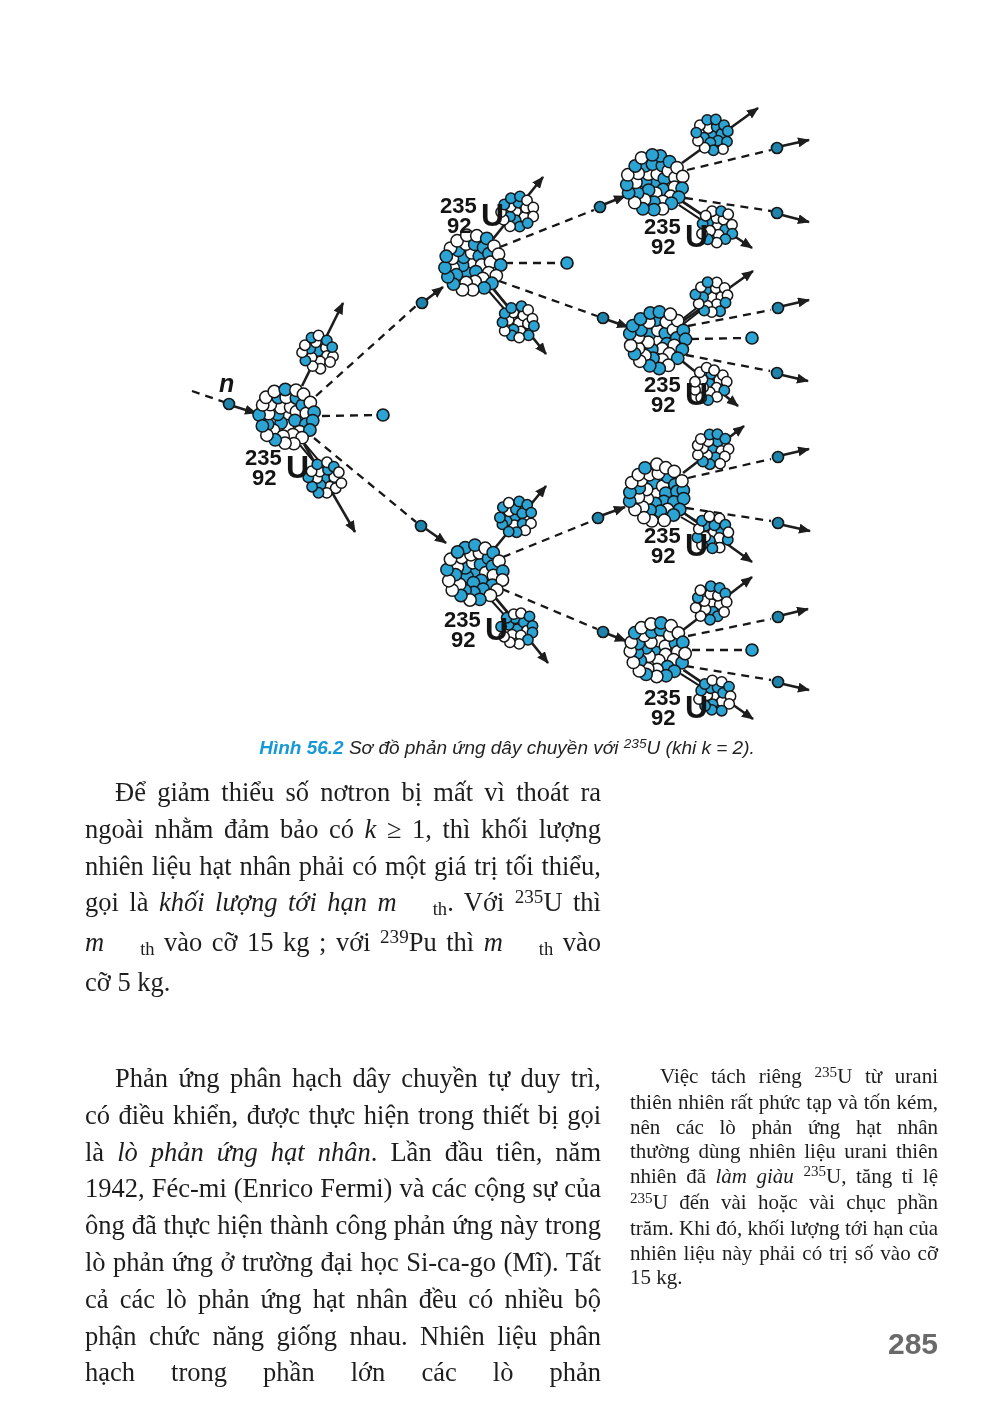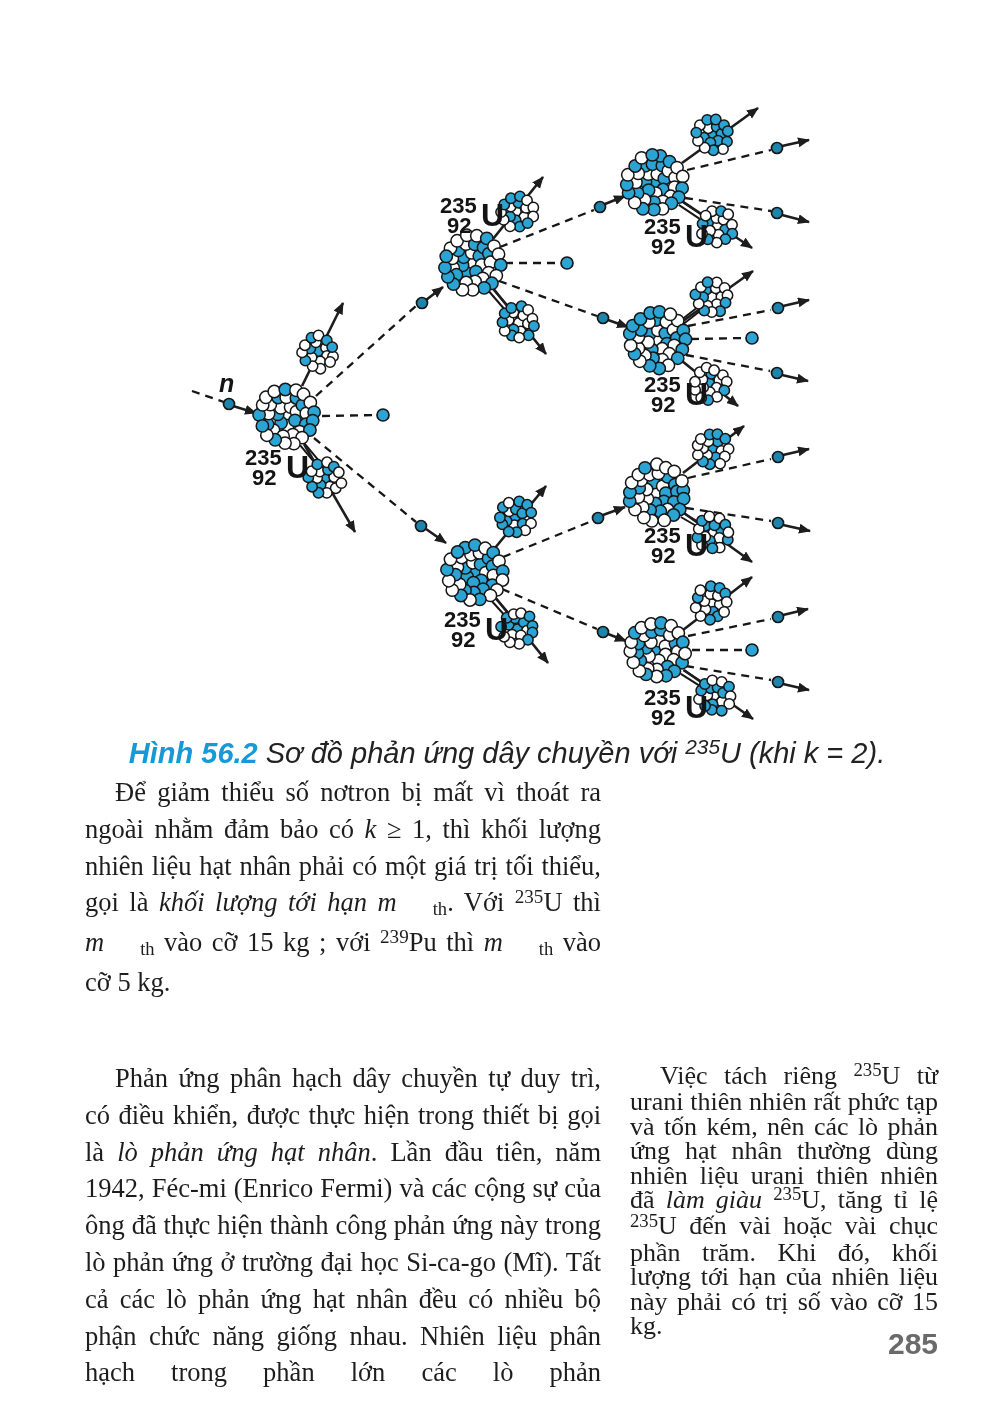--- a/index.html
+++ b/index.html
@@ -5,37 +5,37 @@
   html,body{margin:0;padding:0;background:#e8e8e8;}
   .page{
     position:relative;width:1004px;height:1417px;background:#ffffff;
     margin:0 auto;overflow:hidden;
     font-family:"Liberation Serif","DejaVu Serif",serif;color:var(--ink,#1d1d1d);
   }
   .fig-svg{position:absolute;left:0;top:0;}
   .caption{
     position:absolute;left:0;top:737px;width:1004px;padding-left:10px;box-sizing:border-box;
     text-align:center;font-family:"Liberation Sans","DejaVu Sans",sans-serif;
-    font-style:italic;font-size:29px;color:#222;
+    font-style:italic;font-size:19px;color:#222;
   }
   .para{
     position:absolute;left:85px;width:516px;text-align:justify;
     font-size:26.5px;line-height:36.8px;text-indent:30px;
   }
   .p1{top:774px;}
   .p2{top:1060px;}
   .p2{text-align-last:justify;}
   .heading{
     position:absolute;left:86px;top:956px;margin:0;
     font-family:"Liberation Sans","DejaVu Sans",sans-serif;
     font-size:29px;font-weight:bold;color:var(--blue,#1699d6);
   }
   .note{
     position:absolute;left:630px;top:1064px;width:308px;text-align:justify;
-    font-size:26px;line-height:24.4px;text-indent:30px;
+    font-size:21px;line-height:24.4px;text-indent:30px;
   }
   .pagenum{
     position:absolute;left:888px;top:1327px;
     font-family:"Liberation Sans","DejaVu Sans",sans-serif;
     font-size:30px;font-weight:bold;color:var(--gray,#6a6a6a);text-align:right;
   }
   .run-i{font-style:italic;}
   .run-sup{font-size:.72em;position:relative;top:-.42em;}
   .run-sub{font-size:.7em;position:relative;top:.22em;font-style:normal;margin-left:36px;}
   .run-cl{font-weight:bold;font-style:italic;color:var(--blue,#1699d6);}

